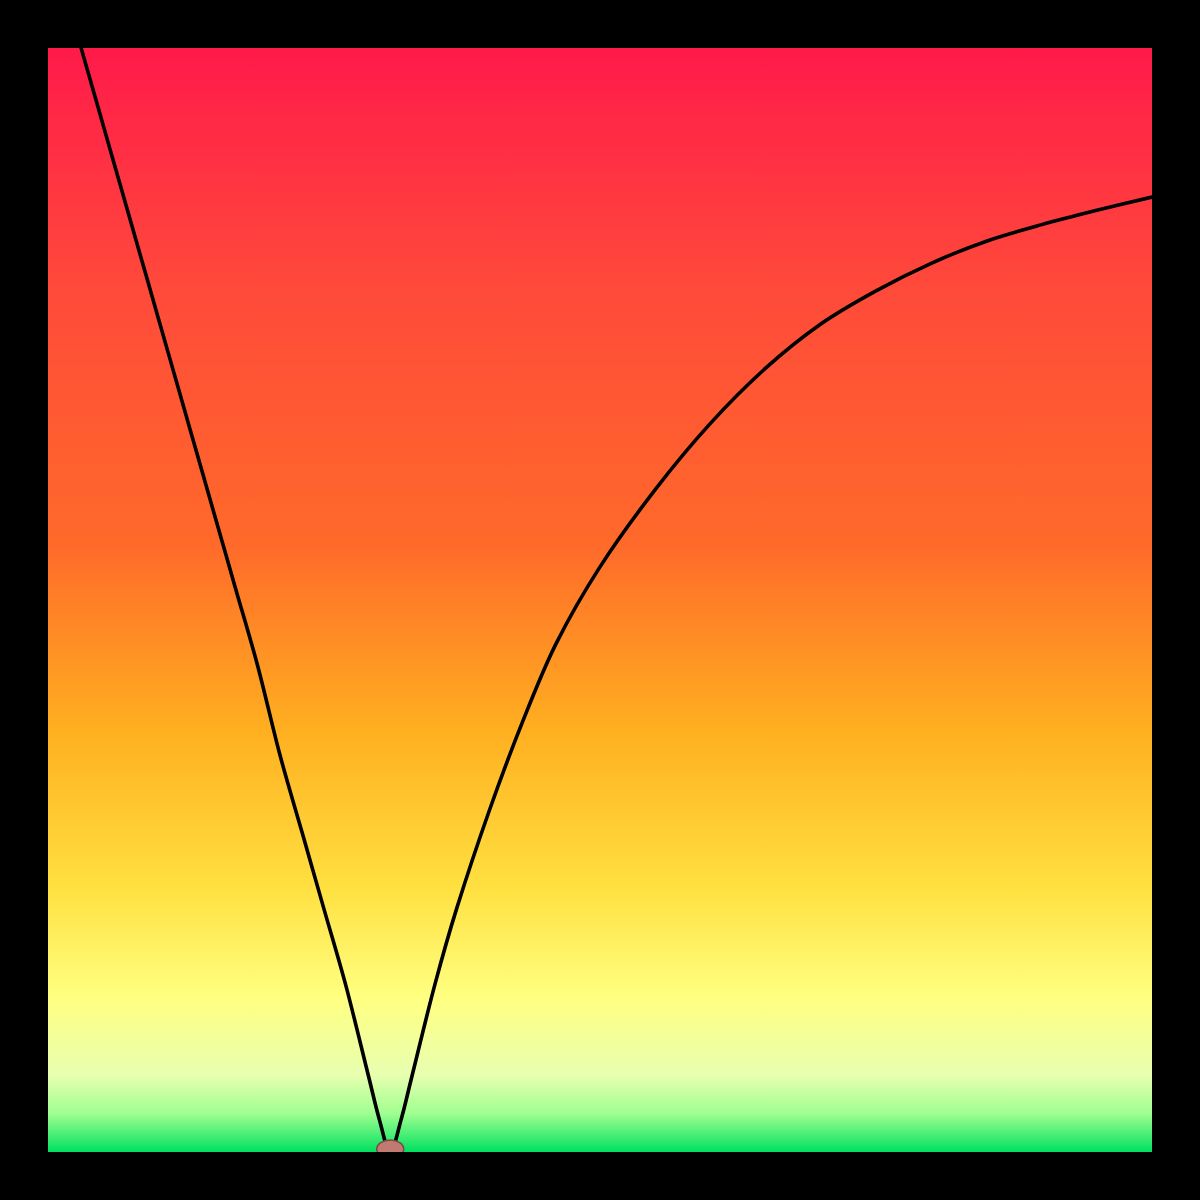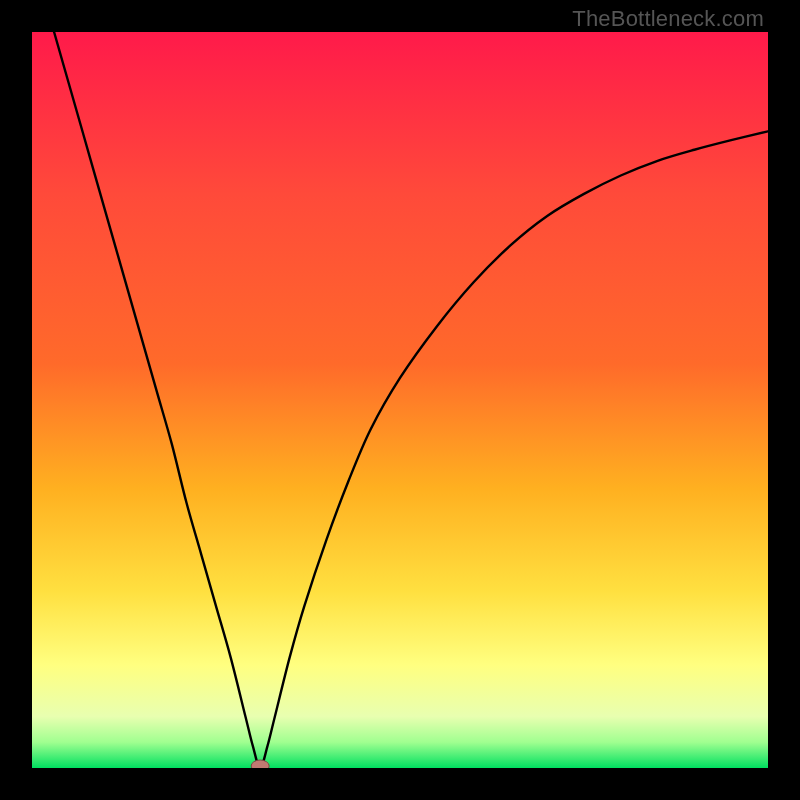--- a/index.html
+++ b/index.html
@@ -35,21 +35,20 @@
     white-space: nowrap;
     z-index: 10;
     letter-spacing: 0.2px;
   }
   svg { display: block; }
 </style>
 </head>
 <body>
 
 <div class="frame">
-  <div class="watermark">TheBottleneck.com</div>
   <div class="plot-area">
     <svg id="chart-svg" width="736" height="736" viewBox="0 0 736 736" preserveAspectRatio="none">
         <defs>
           <linearGradient id="bg-grad" x1="0" y1="0" x2="0" y2="1">
             <stop offset="0%" stop-color="#ff1a4a"></stop>
             <stop offset="22%" stop-color="#ff4a3a"></stop>
             <stop offset="45%" stop-color="#ff6a2a"></stop>
             <stop offset="62%" stop-color="#ffb020"></stop>
             <stop offset="76%" stop-color="#ffe040"></stop>
             <stop offset="86%" stop-color="#ffff80"></stop>

